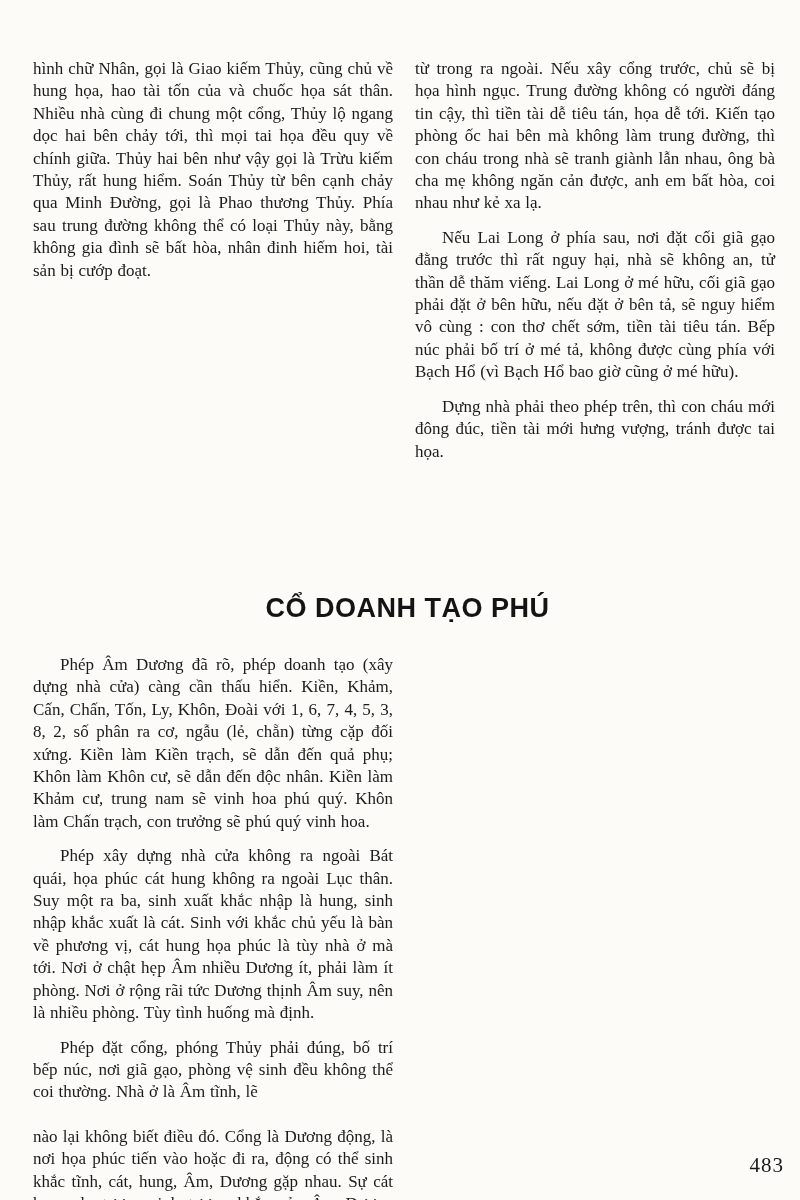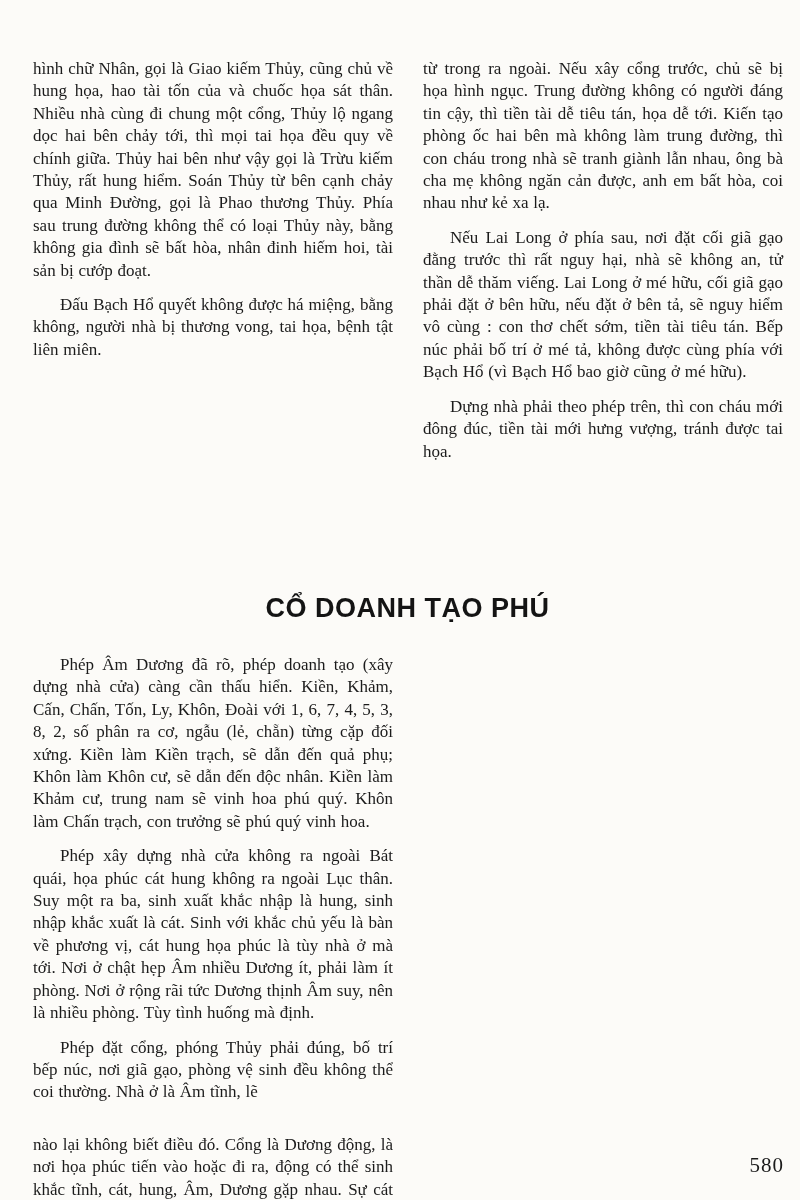--- a/index.html
+++ b/index.html
@@ -14,21 +14,21 @@
   .page {
     position: relative;
     width: 800px;
     height: 1200px;
   }
   .columns {
     position: absolute;
     left: 33px;
     width: 742px;
     display: flex;
-    gap: 30px;
+    gap: 22px;
   }
   .columns.top { top: 58px; }
   .columns.bottom { top: 654px; flex-direction: column; }
   .col {
     width: 360px;
     flex: 0 0 360px;
   }
   .col p {
     font-size: 17px;
     line-height: 22.4px;
@@ -62,21 +62,20 @@
   }
 </style>
 </head>
 <body>
 
 <div class="page">
 
   <div class="columns top">
     <div class="col">
       <p class="no-indent">hình chữ Nhân, gọi là Giao kiếm Thủy, cũng chủ về hung họa, hao tài tốn của và chuốc họa sát thân. Nhiều nhà cùng đi chung một cổng, Thủy lộ ngang dọc hai bên chảy tới, thì mọi tai họa đều quy về chính giữa. Thủy hai bên như vậy gọi là Trừu kiếm Thủy, rất hung hiểm. Soán Thủy từ bên cạnh chảy qua Minh Đường, gọi là Phao thương Thủy. Phía sau trung đường không thể có loại Thủy này, bằng không gia đình sẽ bất hòa, nhân đinh hiếm hoi, tài sản bị cướp đoạt.</p>
-      <p>Đấu Bạch Hổ quyết không được há miệng, bằng không, người nhà bị thương vong, tai họa, bệnh tật liên miên.</p>
     </div>
     <div class="col">
       <p class="no-indent">từ trong ra ngoài. Nếu xây cổng trước, chủ sẽ bị họa hình ngục. Trung đường không có người đáng tin cậy, thì tiền tài dễ tiêu tán, họa dễ tới. Kiến tạo phòng ốc hai bên mà không làm trung đường, thì con cháu trong nhà sẽ tranh giành lẫn nhau, ông bà cha mẹ không ngăn cản được, anh em bất hòa, coi nhau như kẻ xa lạ.</p>
       <p>Nếu Lai Long ở phía sau, nơi đặt cối giã gạo đằng trước thì rất nguy hại, nhà sẽ không an, tử thần dễ thăm viếng. Lai Long ở mé hữu, cối giã gạo phải đặt ở bên hữu, nếu đặt ở bên tả, sẽ nguy hiểm vô cùng : con thơ chết sớm, tiền tài tiêu tán. Bếp núc phải bố trí ở mé tả, không được cùng phía với Bạch Hổ (vì Bạch Hổ bao giờ cũng ở mé hữu).</p>
       <p>Dựng nhà phải theo phép trên, thì con cháu mới đông đúc, tiền tài mới hưng vượng, tránh được tai họa.</p>
     </div>
   </div>
 
   <h1 class="section-heading">CỔ DOANH TẠO PHÚ</h1>
 
@@ -84,15 +83,15 @@
     <div class="col">
       <p>Phép Âm Dương đã rõ, phép doanh tạo (xây dựng nhà cửa) càng cần thấu hiển. Kiền, Khảm, Cấn, Chấn, Tốn, Ly, Khôn, Đoài với 1, 6, 7, 4, 5, 3, 8, 2, số phân ra cơ, ngẫu (lẻ, chẵn) từng cặp đối xứng. Kiền làm Kiền trạch, sẽ dẫn đến quả phụ; Khôn làm Khôn cư, sẽ dẫn đến độc nhân. Kiền làm Khảm cư, trung nam sẽ vinh hoa phú quý. Khôn làm Chấn trạch, con trưởng sẽ phú quý vinh hoa.</p>
       <p>Phép xây dựng nhà cửa không ra ngoài Bát quái, họa phúc cát hung không ra ngoài Lục thân. Suy một ra ba, sinh xuất khắc nhập là hung, sinh nhập khắc xuất là cát. Sinh với khắc chủ yếu là bàn về phương vị, cát hung họa phúc là tùy nhà ở mà tới. Nơi ở chật hẹp Âm nhiều Dương ít, phải làm ít phòng. Nơi ở rộng rãi tức Dương thịnh Âm suy, nên là nhiều phòng. Tùy tình huống mà định.</p>
       <p>Phép đặt cổng, phóng Thủy phải đúng, bố trí bếp núc, nơi giã gạo, phòng vệ sinh đều không thể coi thường. Nhà ở là Âm tĩnh, lẽ</p>
     </div>
     <div class="col">
       <p class="no-indent">nào lại không biết điều đó. Cổng là Dương động, là nơi họa phúc tiến vào hoặc đi ra, động có thể sinh khắc tĩnh, cát, hung, Âm, Dương gặp nhau. Sự cát hung do tương sinh tương khắc của Âm Dương cũng giống như hai vợ chồng không hợp nhau thì cuộc sống có ý nghĩa gì. Do vậy, Kiền làm cổng Khôn thì nam nhân hùng tráng, nữ nhân tiết liệt, phối hợp với Ất, con thứ sẽ rất giàu. Khảm là thuần Dương mà tiết lậu chân khí, vị trí Quý là nơi thích hợp cho gia cư của thiếu phụ, cổng Cấn phần nhiều ông già chết vợ và cô nhi lao khổ, cổng Chấn cũng sinh ra nữ nhân ế chồng. Nhà ở vị trí Khôn, cổng ở vị trí Kiền, vợ chồng trường thọ. Vị trí Nhâm, Giáp là quyền môn, mẫu thân được phong, vợ con được khen thưởng. Vị trí Đoài là đất thuần Âm, sẽ không có con cháu nối dõi: Vị trí Đinh là nơi tiết khí, sẽ không có tiền tài. Cửa Khảm ra vào một thời gian lâu sẽ sinh ra con người ương bướng, treo cổ tự vẫn, trầm mình, không kể là nam hay nữ. Nếu thông với nhà Cấn sẽ sinh ra loại gian tà, vô lễ.</p>
     </div>
   </div>
 
-  <div class="page-number">580</div>
+  <div class="page-number">483</div>
 
 </div>
 
 </body></html>

